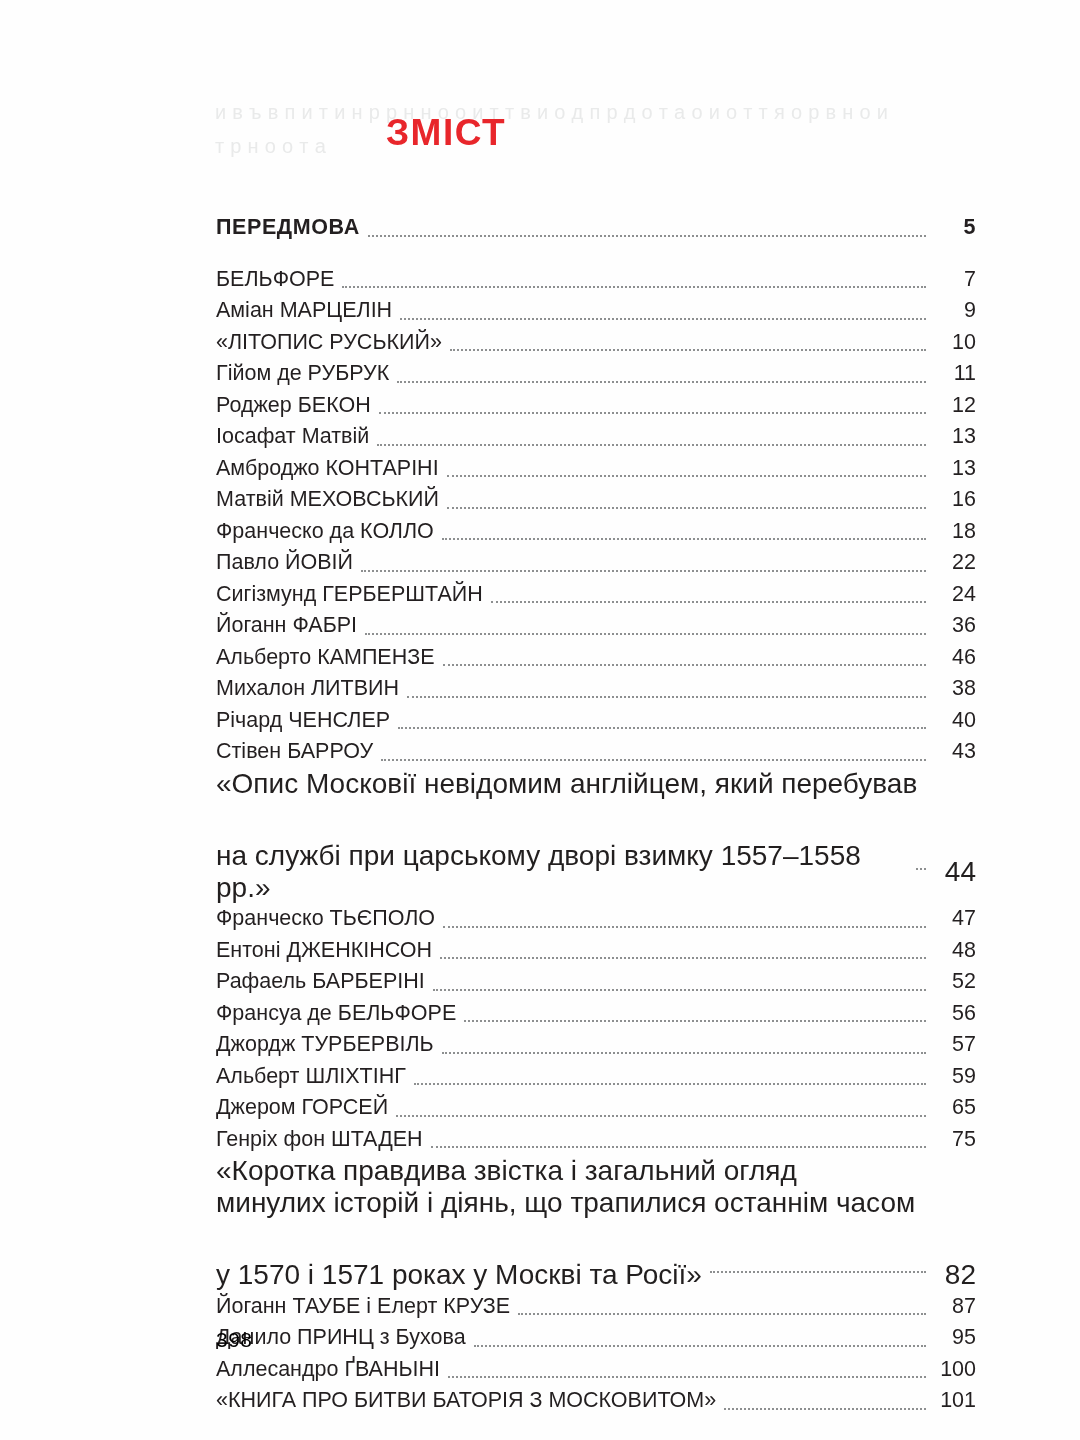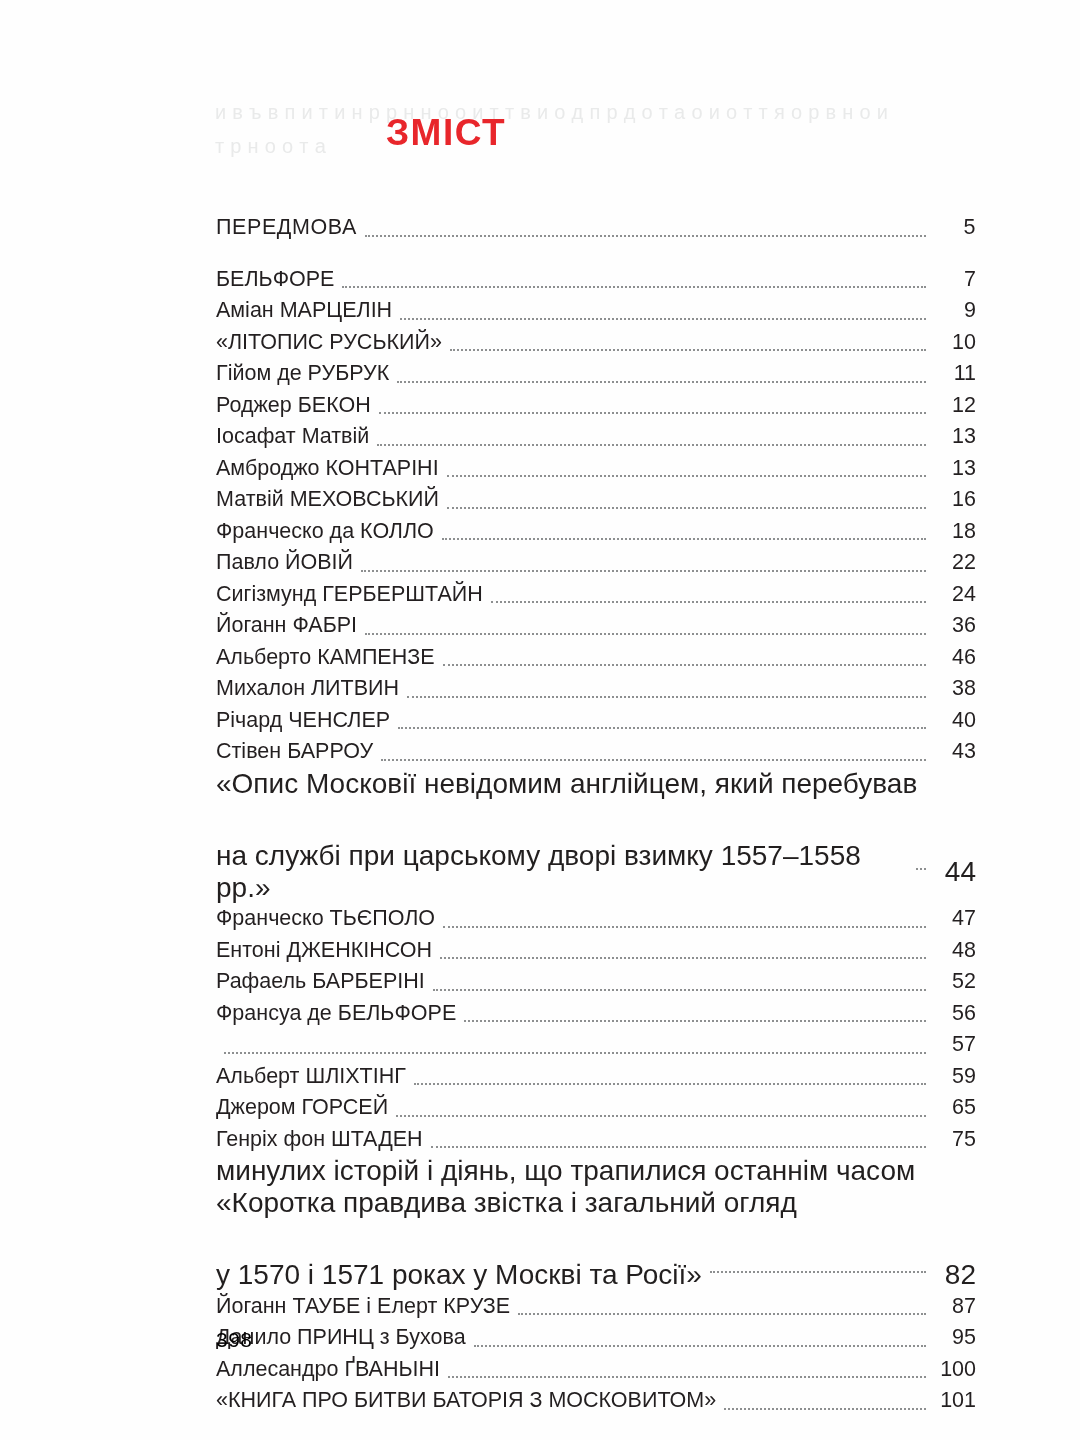--- a/index.html
+++ b/index.html
@@ -56,21 +56,21 @@
   }
   .entry {
     display: flex;
     align-items: flex-end;
     font-size: 21.5px;
     line-height: 31.5px;
     color: #231f20;
     margin-bottom: 0px;
   }
   .entry.preface {
-    font-weight: normal;
+    font-weight: bold;
     letter-spacing: .6px;
     margin-bottom: 20px;
   }
   .entry .label {
     white-space: nowrap;
   }
   .dots {
     flex: 1 1 auto;
     border-bottom: 2px dotted #8d8f90;
     margin: 0 6px 7px 8px;
@@ -228,20 +228,21 @@
         <span class="label">Рафаель БАРБЕРІНІ</span>
         <span class="dots"></span>
         <span class="pg">52</span>
       </div>
       <div class="entry">
         <span class="label">Франсуа де БЕЛЬФОРЕ</span>
         <span class="dots"></span>
         <span class="pg">56</span>
       </div>
       <div class="entry">
+        <span class="label">Джордж ТУРБЕРВІЛЬ</span>
         <span class="dots"></span>
         <span class="pg">57</span>
       </div>
       <div class="entry">
         <span class="label">Альберт ШЛІХТІНГ</span>
         <span class="dots"></span>
         <span class="pg">59</span>
       </div>
       <div class="entry">
         <span class="label">Джером ГОРСЕЙ</span>
@@ -249,22 +250,22 @@
         <span class="pg">65</span>
       </div>
       <div class="entry">
         <span class="label">Генріх фон ШТАДЕН</span>
         <span class="dots"></span>
         <span class="pg">75</span>
       </div>
     </div>
 
     <div class="multiline">
+      <span class="lead">«Коротка правдива звістка і загальний огляд</span>
       <span class="lead">минулих історій і діянь, що трапилися останнім часом</span>
-      <span class="lead">«Коротка правдива звістка і загальний огляд</span>
       <span class="last">
         <span class="label">у 1570 і 1571 роках у Москві та Росії»</span>
         <span class="dots"></span>
         <span class="pg">82</span>
       </span>
     </div>
 
     <div>
       <div class="entry">
         <span class="label">Йоганн ТАУБЕ і Елерт КРУЗЕ</span>

